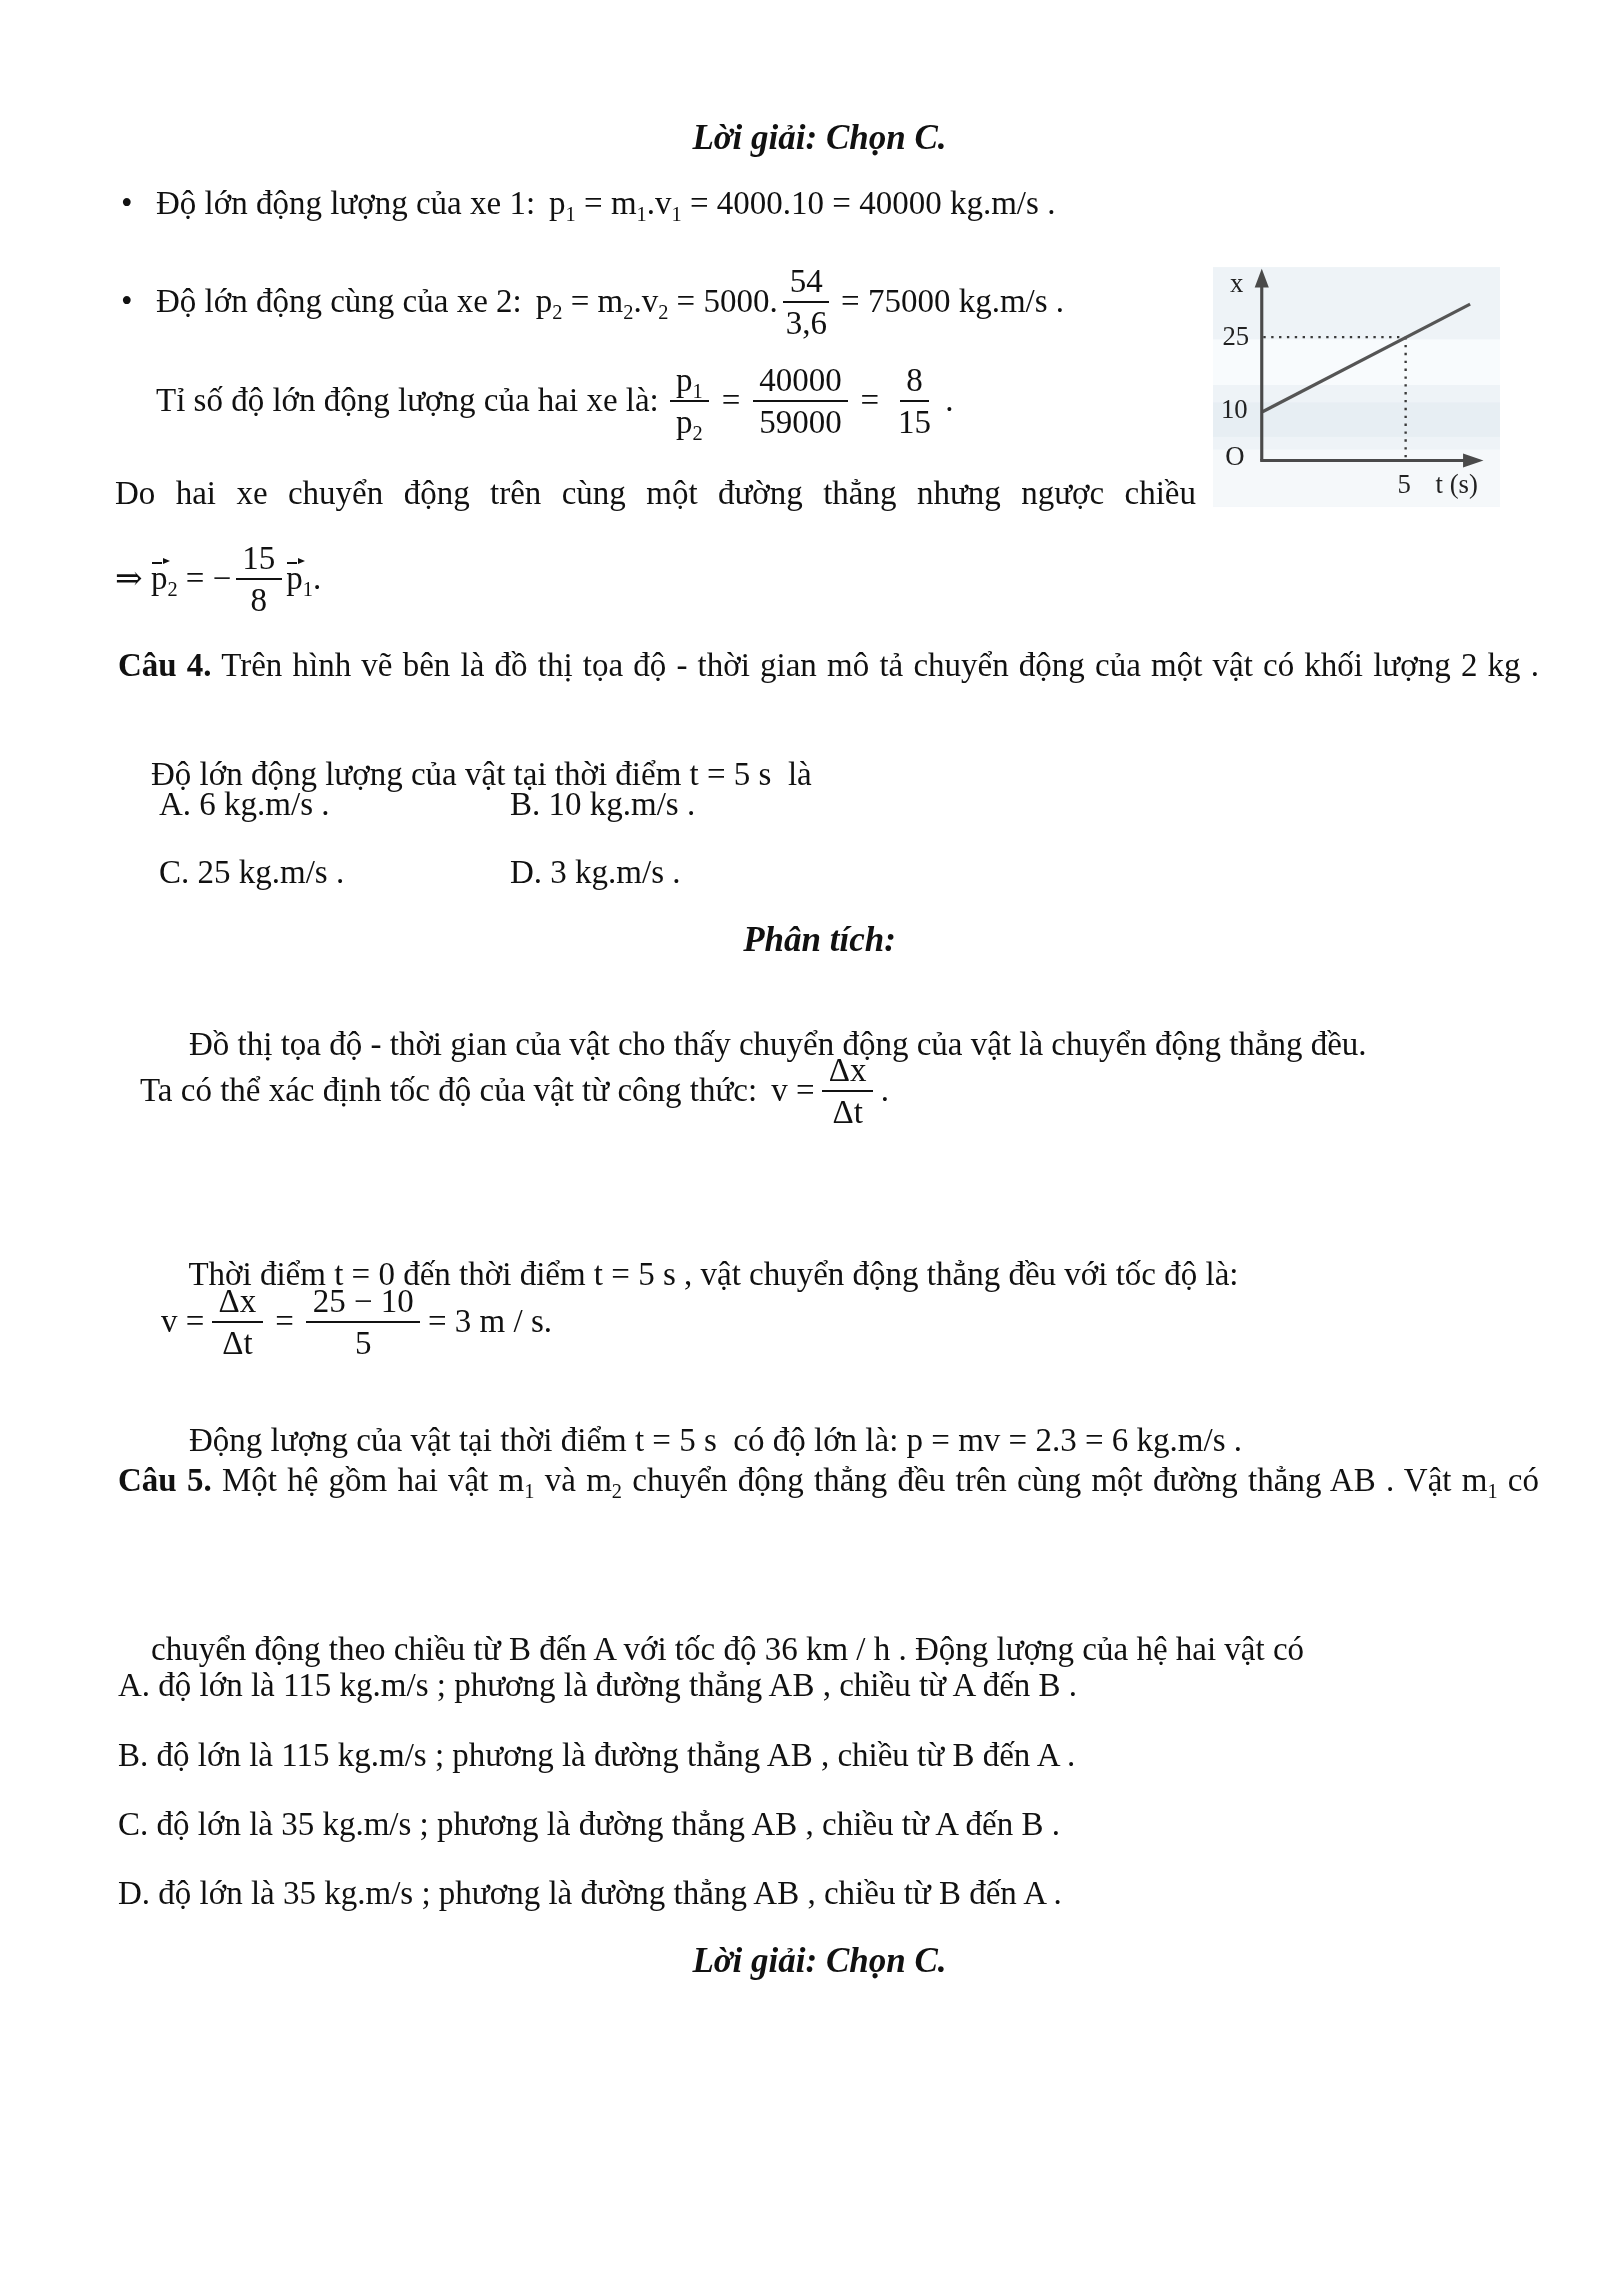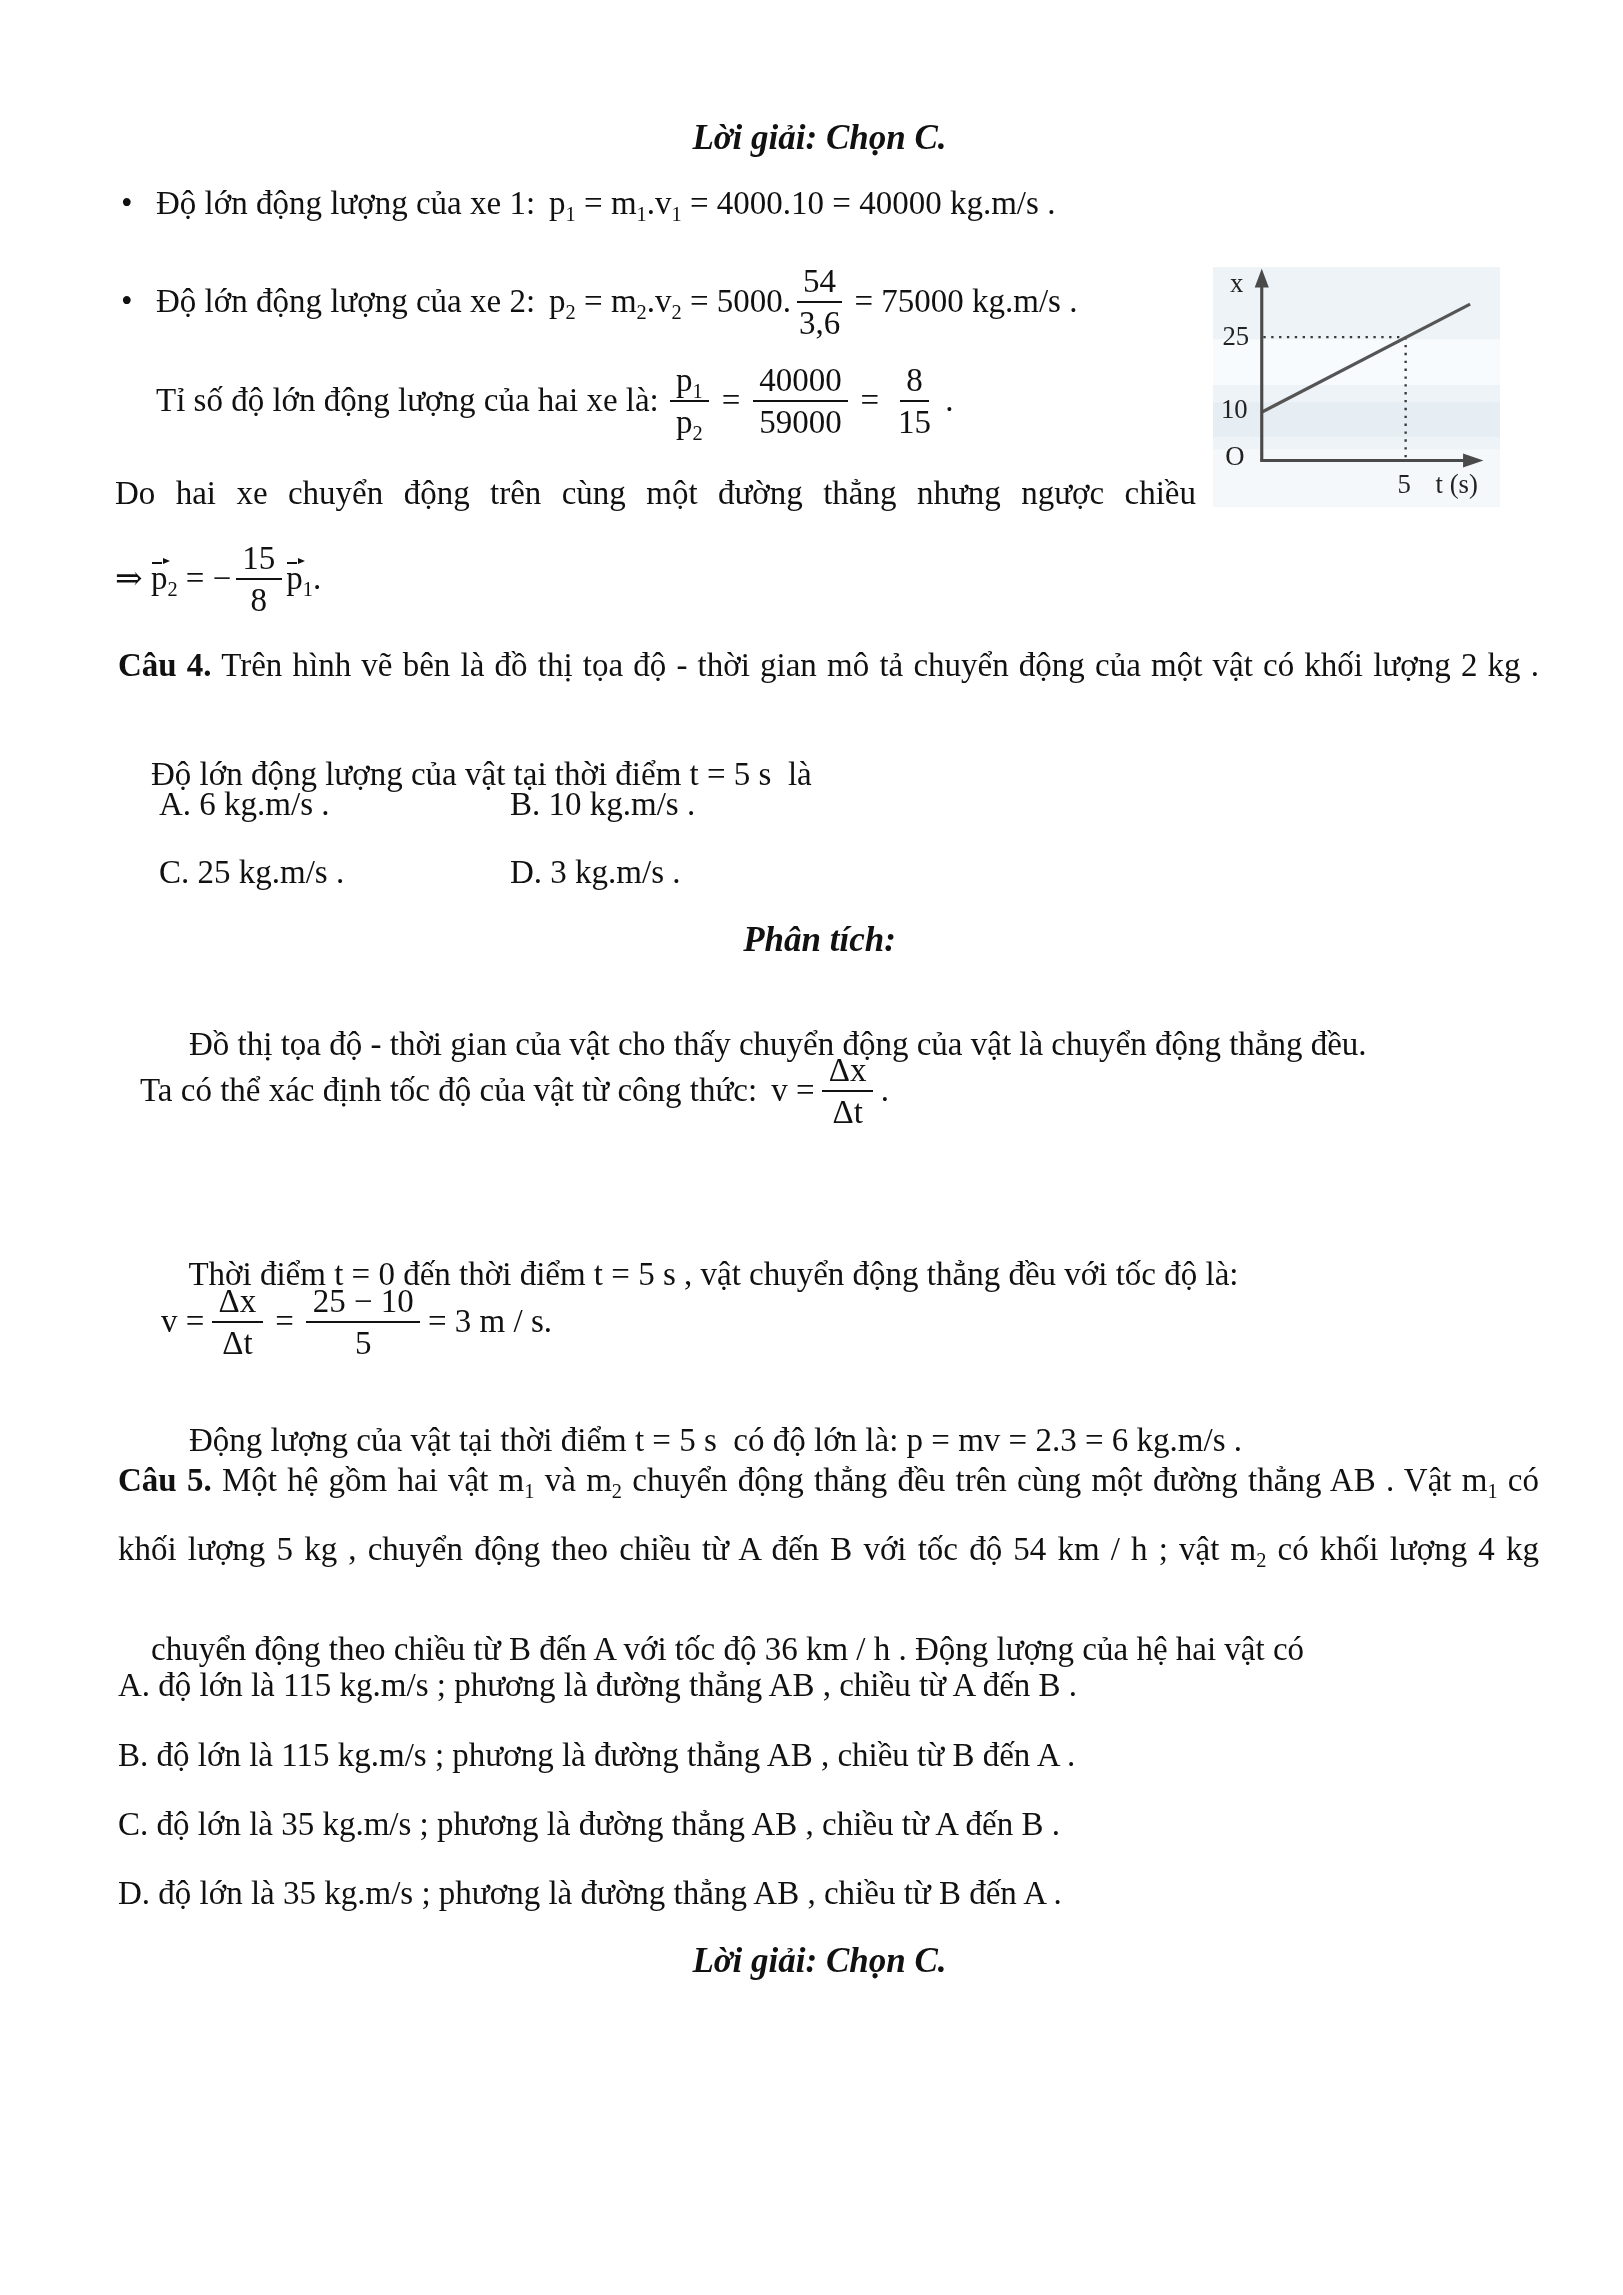--- a/index.html
+++ b/index.html
@@ -37,21 +37,21 @@
   </div>
 
   <div class="fline" style="top:184px;left:121px">
     <span class="bullet">•</span>
     <span>Độ lớn động lượng của xe 1:</span>
     <span class="fml ml18"><span>p</span><sub>1</sub><span> = m</span><sub>1</sub><span>.v</span><sub>1</sub><span> = 4000.10 = 40000 kg.m/s</span><span> .</span></span>
   </div>
 
   <div class="fline" style="top:262px;left:121px">
     <span class="bullet">•</span>
-    <span>Độ lớn động lượng của xe 2:</span>
+    <span>Độ lớn động cùng của xe 2:</span>
     <span class="fml ml18"><span>p</span><sub>2</sub><span> = m</span><sub>2</sub><span>.v</span><sub>2</sub><span> = 5000.</span></span>
     <span class="frac" style="margin-left:1.6px"><span class="num">54</span><span class="den">3,6</span></span>
     <span class="fml"><span>= 75000 kg.m/s</span><span> .</span></span>
   </div>
 
   <div class="fline" style="top:361px;left:156px">
     <span>Tỉ số độ lớn động lượng của hai xe là:</span>
     <span class="frac" style="margin-left:11px">
       <span class="num"><span>p</span><sub>1</sub></span>
       <span class="den"><span>p</span><sub>2</sub></span>
@@ -111,23 +111,20 @@
     <span>= 3 m / s</span>
     <span>.</span>
   </div>
   <div class="line pre" style="top:1382px;left:156px">
     <span>Động lượng của vật tại thời điểm t = 5 s  có độ lớn là: p = mv = 2.3 = 6 kg.m/s .</span>
   </div>
 
   <div class="line just" style="top:1461px;left:118px;width:1421px">
     <span class="tag">Câu 5.</span><span> Một hệ gồm hai vật m</span><sub>1</sub><span> và m</span><sub>2</sub><span> chuyển động thẳng đều trên cùng một đường thẳng AB . Vật m</span><sub>1</sub><span> có</span>
   </div>
-  <div class="line just" style="top:1530px;left:118px;width:1421px">
-    <span>khối lượng 5 kg , chuyển động theo chiều từ A đến B với tốc độ 54 km / h ; vật m</span><sub>2</sub><span> có khối lượng 4 kg</span>
-  </div>
   <div class="line pre" style="top:1591px;left:118px">
     <span>chuyển động theo chiều từ B đến A với tốc độ 36 km / h . Động lượng của hệ hai vật có</span>
   </div>
   <div class="line pre" style="top:1666px;left:118px"><span>A. độ lớn là 115 kg.m/s ; phương là đường thẳng AB , chiều từ A đến B .</span></div>
   <div class="line pre" style="top:1736px;left:118px"><span>B. độ lớn là 115 kg.m/s ; phương là đường thẳng AB , chiều từ B đến A .</span></div>
   <div class="line pre" style="top:1805px;left:118px"><span>C. độ lớn là 35 kg.m/s ; phương là đường thẳng AB , chiều từ A đến B .</span></div>
   <div class="line pre" style="top:1874px;left:118px"><span>D. độ lớn là 35 kg.m/s ; phương là đường thẳng AB , chiều từ B đến A .</span></div>
 
   <div class="line center bi" style="top:1941px">
     <span>Lời giải: Chọn C.</span>

